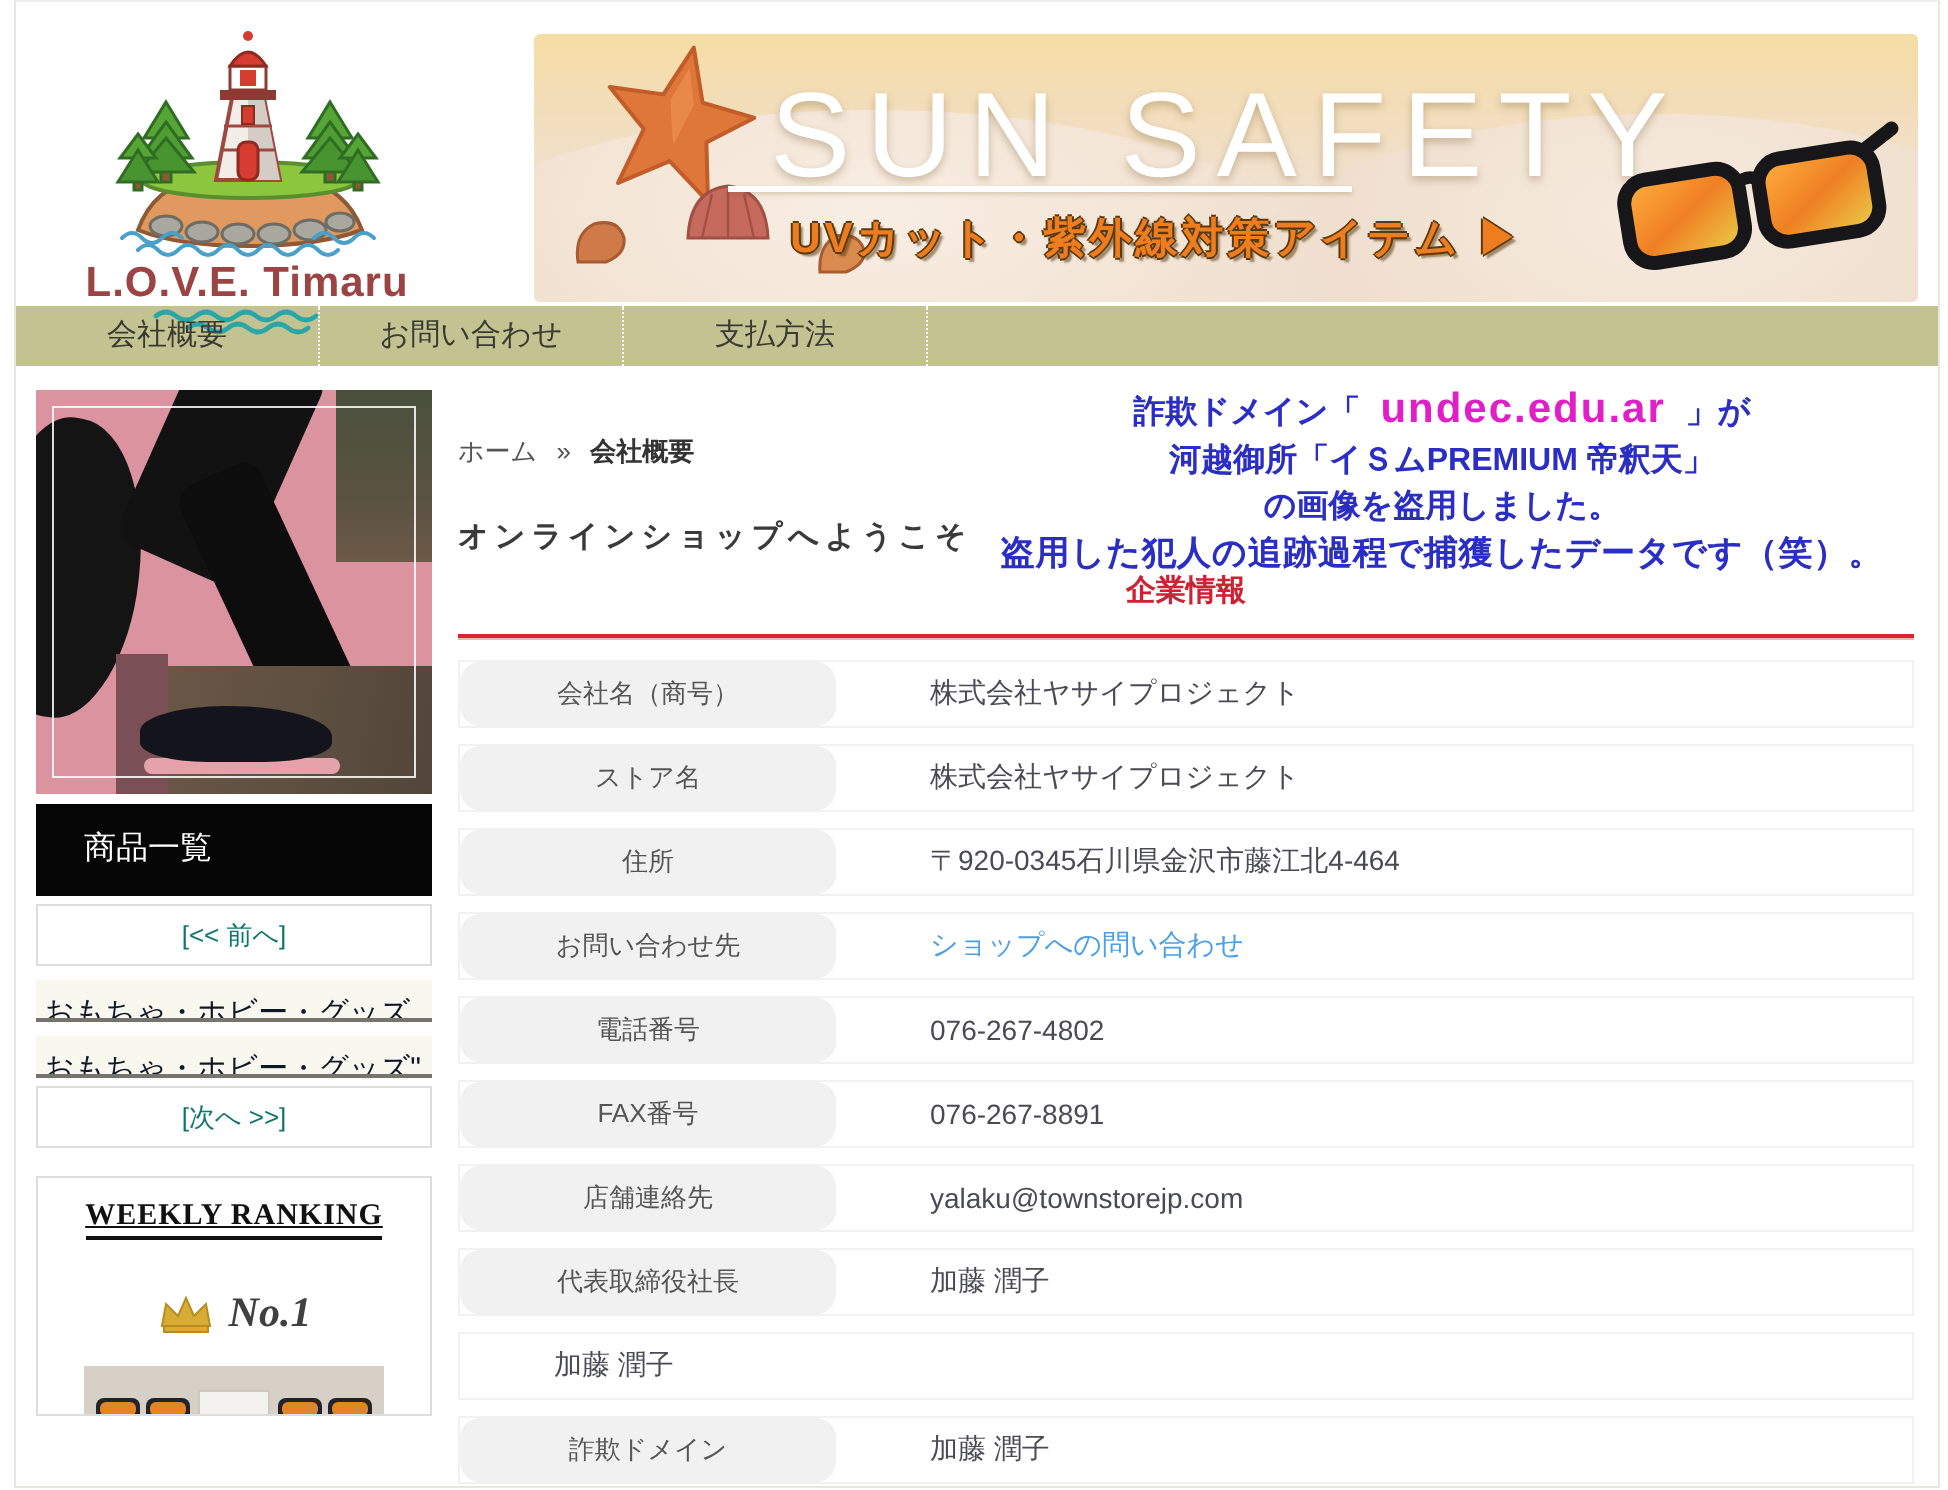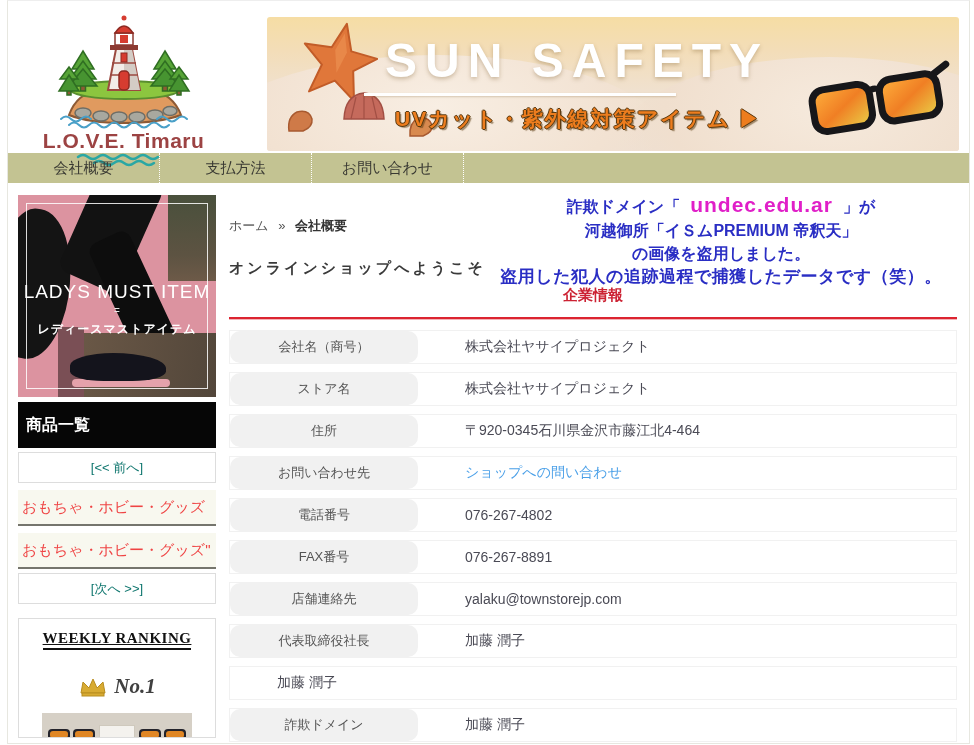--- a/index.html
+++ b/index.html
@@ -9,21 +9,21 @@
   
   .header { display:flex; padding:10px 10px 0 10px; height:152px; }
   .logo { width:212px; text-align:center; cursor:pointer; }
   .logo-text { color:#9c4343; font-weight:bold; font-size:21px; letter-spacing:.5px; margin-top:-4px; }
   .banner { position:relative; margin-left:38px; margin-top:6px; width:695px; height:134px; border-radius:3px; overflow:hidden; cursor:pointer;
     background:linear-gradient(180deg,#f6dda4 0%,#f3ddb8 25%,#f0e1cf 55%,#eedfd2 100%); }
   .dune1 { position:absolute; left:-60px; top:38px; width:460px; height:170px; border-radius:50%;
     background:radial-gradient(ellipse at 50% 30%, #f8eee3 0%, #f2e2d2 55%, rgba(242,226,210,0) 72%); }
   .dune2 { position:absolute; right:-80px; top:40px; width:420px; height:170px; border-radius:50%;
     background:radial-gradient(ellipse at 50% 30%, #f6eadd 0%, #f0dfce 55%, rgba(240,223,206,0) 72%); }
-  .banner-title { position:absolute; left:118px; top:16px; color:#fff; font-weight:bold; font-size:48px; letter-spacing:8px;
+  .banner-title { position:absolute; left:118px; top:16px; color:#fff; font-weight:normal; font-size:60px; letter-spacing:8px;
     text-shadow:0 2px 4px rgba(120,90,40,.35); white-space:nowrap; }
   .banner-line { position:absolute; left:97px; top:76px; width:312px; height:3px; background:#fff; box-shadow:0 1px 2px rgba(120,90,40,.25); }
   .banner-sub { position:absolute; left:128px; top:88px; color:#ed7d1e; font-weight:bold; font-size:21px; letter-spacing:2px; white-space:nowrap;
     text-shadow:1px 0 0 #5a3a10,-1px 0 0 #5a3a10,0 1px 0 #5a3a10,0 -1px 0 #5a3a10,2px 2px 1px rgba(90,58,16,.55); }
   .starfish { position:absolute; left:33px; top:4px; }
   .scallop { position:absolute; left:74px; top:72px; }
   .conch-a { position:absolute; left:18px; top:90px; }
   .conch-b { position:absolute; left:140px; top:97px; }
   .sunglasses { position:absolute; right:4px; top:42px; }
 
@@ -46,23 +46,23 @@
   .promo .leg2 { position:absolute; left:96px; top:36px; width:44px; height:140px; background:#0d0d0d; border-radius:10px; transform:rotate(-25deg); }
   .promo .shoe { position:absolute; left:52px; bottom:16px; width:96px; height:28px; background:#14141c; border-radius:45% 55% 35% 35%; }
   .promo .sole { position:absolute; left:54px; bottom:10px; width:98px; height:8px; background:#e5a2ab; border-radius:6px; }
   .promo .frame { position:absolute; inset:8px; border:1px solid rgba(255,255,255,.85); pointer-events:none; }
   .promo .ptext { position:absolute; left:0; top:86px; width:100%; text-align:center; color:#fff; z-index:4; }
   .promo .ptitle { font-size:19px; letter-spacing:1px; font-weight:normal; }
   .promo .pdiv { font-size:10px; color:#e9e9e9; margin-top:2px; }
   .promo .psub { font-size:12px; font-weight:bold; margin-top:5px; letter-spacing:1px; }
 
   
-  .list-header { margin-top:5px; height:46px; background:#060606; color:#fff; font-size:16px; font-weight:bold; line-height:46px; padding-left:8px; }
+  .list-header { margin-top:5px; height:46px; background:#060606; color:#fff; font-size:16px; font-weight:normal; line-height:46px; padding-left:24px; }
   .pager { margin-top:4px; height:31px; border:1px solid #ddd; background:#fff; text-align:center; line-height:29px; color:#0f766e; font-size:13px; cursor:pointer; }
-  .cat { margin-top:7px; height:36px; background:#f8f8ef; border-bottom:2px solid #75756d; line-height:34px; padding-left:4px; font-size:15px; color:#ef4444; cursor:pointer; white-space:nowrap; overflow:hidden; }
+  .cat { margin-top:7px; height:21px; background:#f8f8ef; border-bottom:2px solid #75756d; line-height:34px; padding-left:4px; font-size:15px; color:#0f172a; cursor:pointer; white-space:nowrap; overflow:hidden; }
   .rankbox { margin-top:14px; border:1px solid #ddd; background:#fff; text-align:center; padding-top:10px; height:120px; overflow:hidden; }
   .rank-title { display:inline-block; font-family:"Liberation Serif", serif; font-weight:bold; font-size:15px; letter-spacing:.5px;
     text-decoration:underline; border-bottom:2px solid #111; padding-bottom:1px; color:#111; }
   .rank-no { margin-top:24px; color:#404040; display:flex; align-items:center; justify-content:center; gap:6px; }
   .rank-no .no1 { font-family:"Liberation Serif", serif; font-style:italic; font-weight:bold; font-size:21px; }
   .rank-img { position:relative; margin:14px auto 0; width:150px; height:42px; background:#d6d0c6; }
   .dev { position:absolute; bottom:0; width:22px; height:26px; background:#23232b; border-radius:4px 4px 0 0; }
   .dev::before { content:""; position:absolute; left:2px; top:2px; right:2px; height:7px; background:#e08624; border-radius:3px; }
   .dev::after { content:""; position:absolute; left:4px; top:12px; right:4px; height:10px; background:#394152; border-radius:2px; }
   .devbox { position:absolute; left:57px; bottom:0; width:36px; height:30px; background:#f4f2ee; border:1px solid #cfc9bd; border-bottom:none; }
@@ -201,42 +201,37 @@
           <rect x="8" y="22" width="58" height="42" rx="12" fill="url(#lens)" stroke="#17171a" stroke-width="7"></rect>
           <rect x="76" y="22" width="58" height="42" rx="12" fill="url(#lens)" stroke="#17171a" stroke-width="7"></rect>
           <path d="M64,32 Q71,26 78,32" stroke="#17171a" stroke-width="6" fill="none"></path>
         </g>
       </svg>
     </div>
   </div>
 
   <div class="nav">
     <div class="nav-item">会社概要</div>
+    <div class="nav-item">お問い合わせ</div>
     <div class="nav-item">支払方法</div>
-    <div class="nav-item">お問い合わせ</div>
   </div>
 
   <div class="content">
 
     <div class="sidebar">
       <div class="promo">
         <div class="bench"></div>
         <div class="jacket"></div>
         <div class="leg1"></div>
         <div class="leg2"></div>
         <div class="floor"></div>
         <div class="wallshadow"></div>
         <div class="sole"></div>
         <div class="shoe"></div>
         <div class="frame"></div>
-        <div class="ptext">
-          <div class="ptitle">LADYS MUST ITEM</div>
-          <div class="pdiv">=</div>
-          <div class="psub">レディースマストアイテム</div>
-        </div>
       </div>
 
       <div class="list-header">商品一覧</div>
       <div class="pager">[&lt;&lt; 前へ]</div>
       <div class="cat">おもちゃ・ホビー・グッズ</div>
       <div class="cat">おもちゃ・ホビー・グッズ"</div>
       <div class="pager">[次へ &gt;&gt;]</div>
 
       <div class="rankbox">
         <span class="rank-title">WEEKLY RANKING</span>

